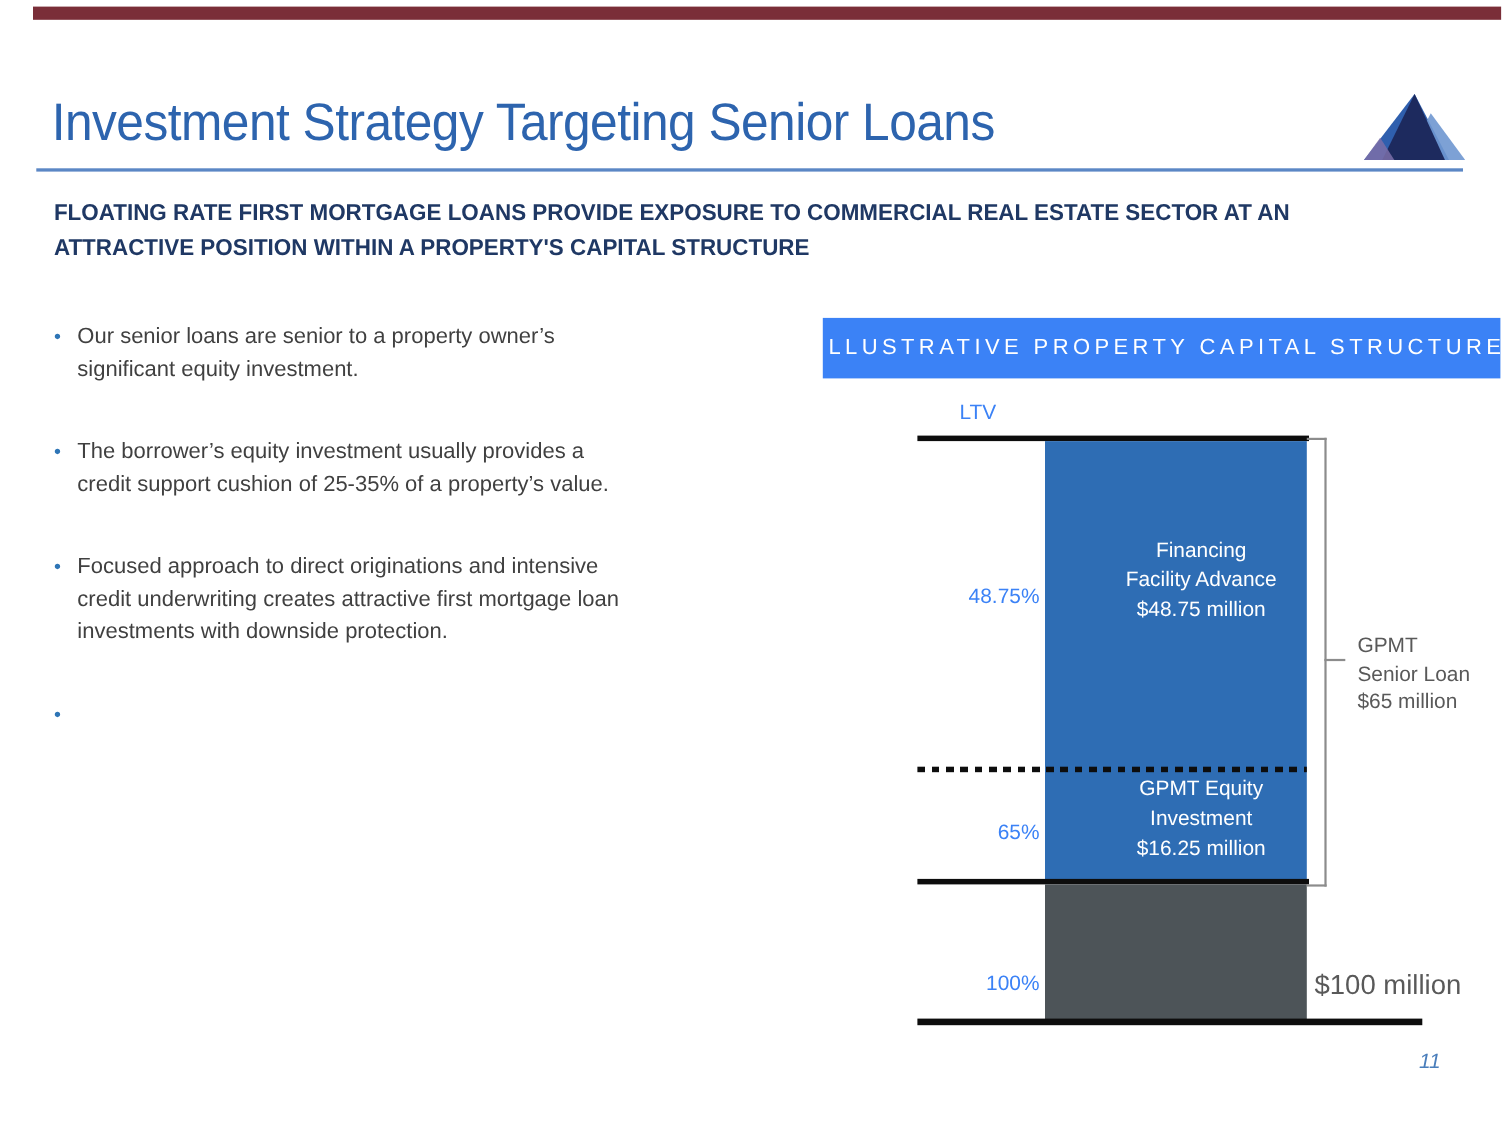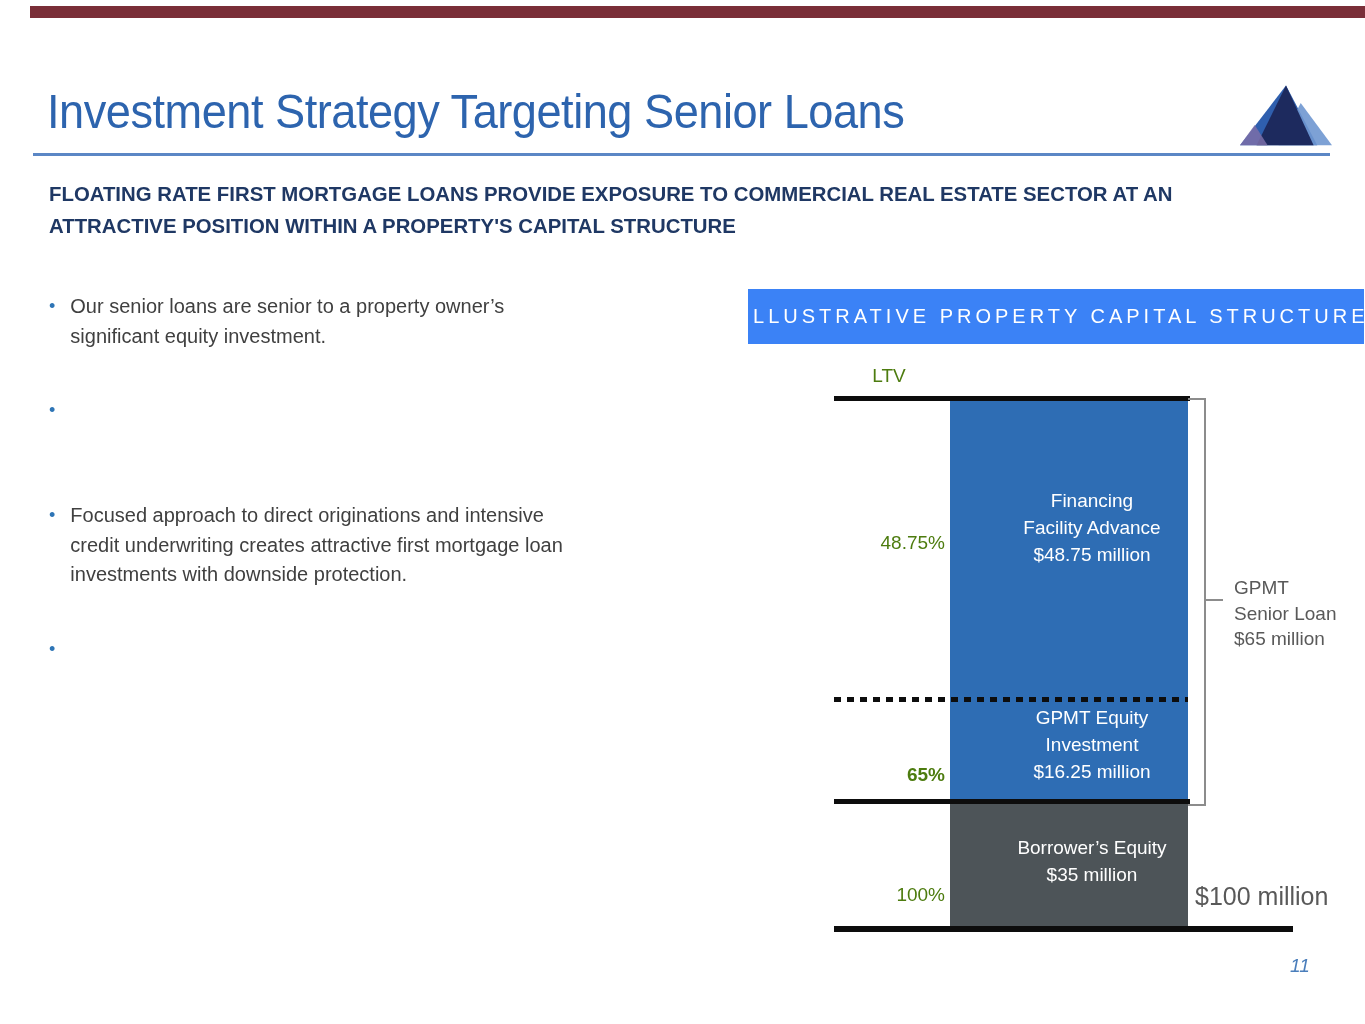--- a/index.html
+++ b/index.html
@@ -28,38 +28,38 @@
   .bullet .dot{color:#2e75b6;margin-right:15px;font-size:18px;line-height:29.5px;}
   .bullet .bullet-text{white-space:pre-line;}
   #bullet-1{top:292px;} #bullet-2{top:396px;} #bullet-3{top:501px;} #bullet-4{top:635px;}
   
   #panel-header{
     left:728px;top:289px;width:616px;height:55px;background:#3b82f6;color:#ffffff;
     display:flex;align-items:center;justify-content:center;font-size:20px;letter-spacing:4px;
     white-space:nowrap;
     margin-left:20px;
   }
-  .chart-label{color:#4d7c0f;font-size:19px;}
+  .chart-label{color:#3b82f6;font-size:19px;}
   #ltv-label{left:834px;top:365px;width:110px;text-align:center;}
   #line-top{left:834px;top:396px;width:356px;height:5px;background:#0d0d0d;}
   #box-blue{left:950px;top:401px;width:238px;height:399px;background:#2e6db4;}
   #line-dotted{
     left:834px;top:697px;width:354px;height:5px;
     background:repeating-linear-gradient(to right,#0d0d0d 0 7px,rgba(0,0,0,0) 7px 13px);
   }
   #line-mid{left:834px;top:799px;width:356px;height:5px;background:#0d0d0d;}
   #box-gray{left:950px;top:804px;width:238px;height:124px;background:#4d5458;}
   #line-bottom{left:834px;top:926px;width:459px;height:6px;background:#0d0d0d;}
   .box-text{
     left:950px;width:284px;text-align:center;color:#ffffff;font-size:19px;line-height:27px;
     white-space:pre-line;
   }
   #box1-text{top:487px;} #box2-text{top:704px;} #box3-text{top:834px;}
   .pct{left:820px;width:125px;text-align:right;}
-  #pct-1{top:532px;} #pct-2{top:764px;font-weight:bold;} #pct-3{top:884px;}
+  #pct-1{top:532px;} #pct-2{top:747px;} #pct-3{top:884px;}
   #bracket{left:1188px;top:398px;width:16px;height:404px;
     border-top:2px solid #8c8c8c;border-right:2px solid #8c8c8c;border-bottom:2px solid #8c8c8c;}
   #bracket-tick{left:1204px;top:599px;width:19px;height:2px;background:#8c8c8c;}
   #loan-label{left:1234px;top:575px;width:140px;color:#595959;font-size:19px;line-height:25.5px;white-space:pre-line;}
   #total-label{left:1195px;top:882px;width:135px;text-align:left;color:#595959;font-size:25px;}
   #page-number{left:1290px;top:955px;font-size:19px;font-style:italic;color:#4a7ebb;}
 </style>
 </head>
 <body>
 
@@ -81,20 +81,22 @@
   <div id="subtitle" class="abs">FLOATING RATE FIRST MORTGAGE LOANS PROVIDE EXPOSURE TO COMMERCIAL REAL ESTATE SECTOR AT AN
 ATTRACTIVE POSITION WITHIN A PROPERTY'S CAPITAL STRUCTURE</div>
 
   <div id="bullet-1" class="abs bullet">
     <span class="dot">•</span>
     <span class="bullet-text">Our senior loans are senior to a property owner’s
 significant equity investment.</span>
   </div>
   <div id="bullet-2" class="abs bullet">
     <span class="dot">•</span>
+    <span class="bullet-text">The borrower’s equity investment usually provides a
+credit support cushion of 25-35% of a property’s value.</span>
   </div>
   <div id="bullet-3" class="abs bullet">
     <span class="dot">•</span>
     <span class="bullet-text">Focused approach to direct originations and intensive
 credit underwriting creates attractive first mortgage loan
 investments with downside protection.</span>
   </div>
   <div id="bullet-4" class="abs bullet">
     <span class="dot">•</span>
   </div>
@@ -109,22 +111,20 @@
   <div id="line-mid" class="abs"></div>
   <div id="box-gray" class="abs"></div>
   <div id="line-bottom" class="abs"></div>
 
   <div id="box1-text" class="abs box-text">Financing
 Facility Advance
 $48.75 million</div>
   <div id="box2-text" class="abs box-text">GPMT Equity
 Investment
 $16.25 million</div>
-  <div id="box3-text" class="abs box-text">Borrower’s Equity
-$35 million</div>
 
   <div id="pct-1" class="abs chart-label pct">48.75%</div>
   <div id="pct-2" class="abs chart-label pct">65%</div>
   <div id="pct-3" class="abs chart-label pct">100%</div>
 
   <div id="bracket" class="abs"></div>
   <div id="bracket-tick" class="abs"></div>
   <div id="loan-label" class="abs">GPMT
 Senior Loan
 $65 million</div>

